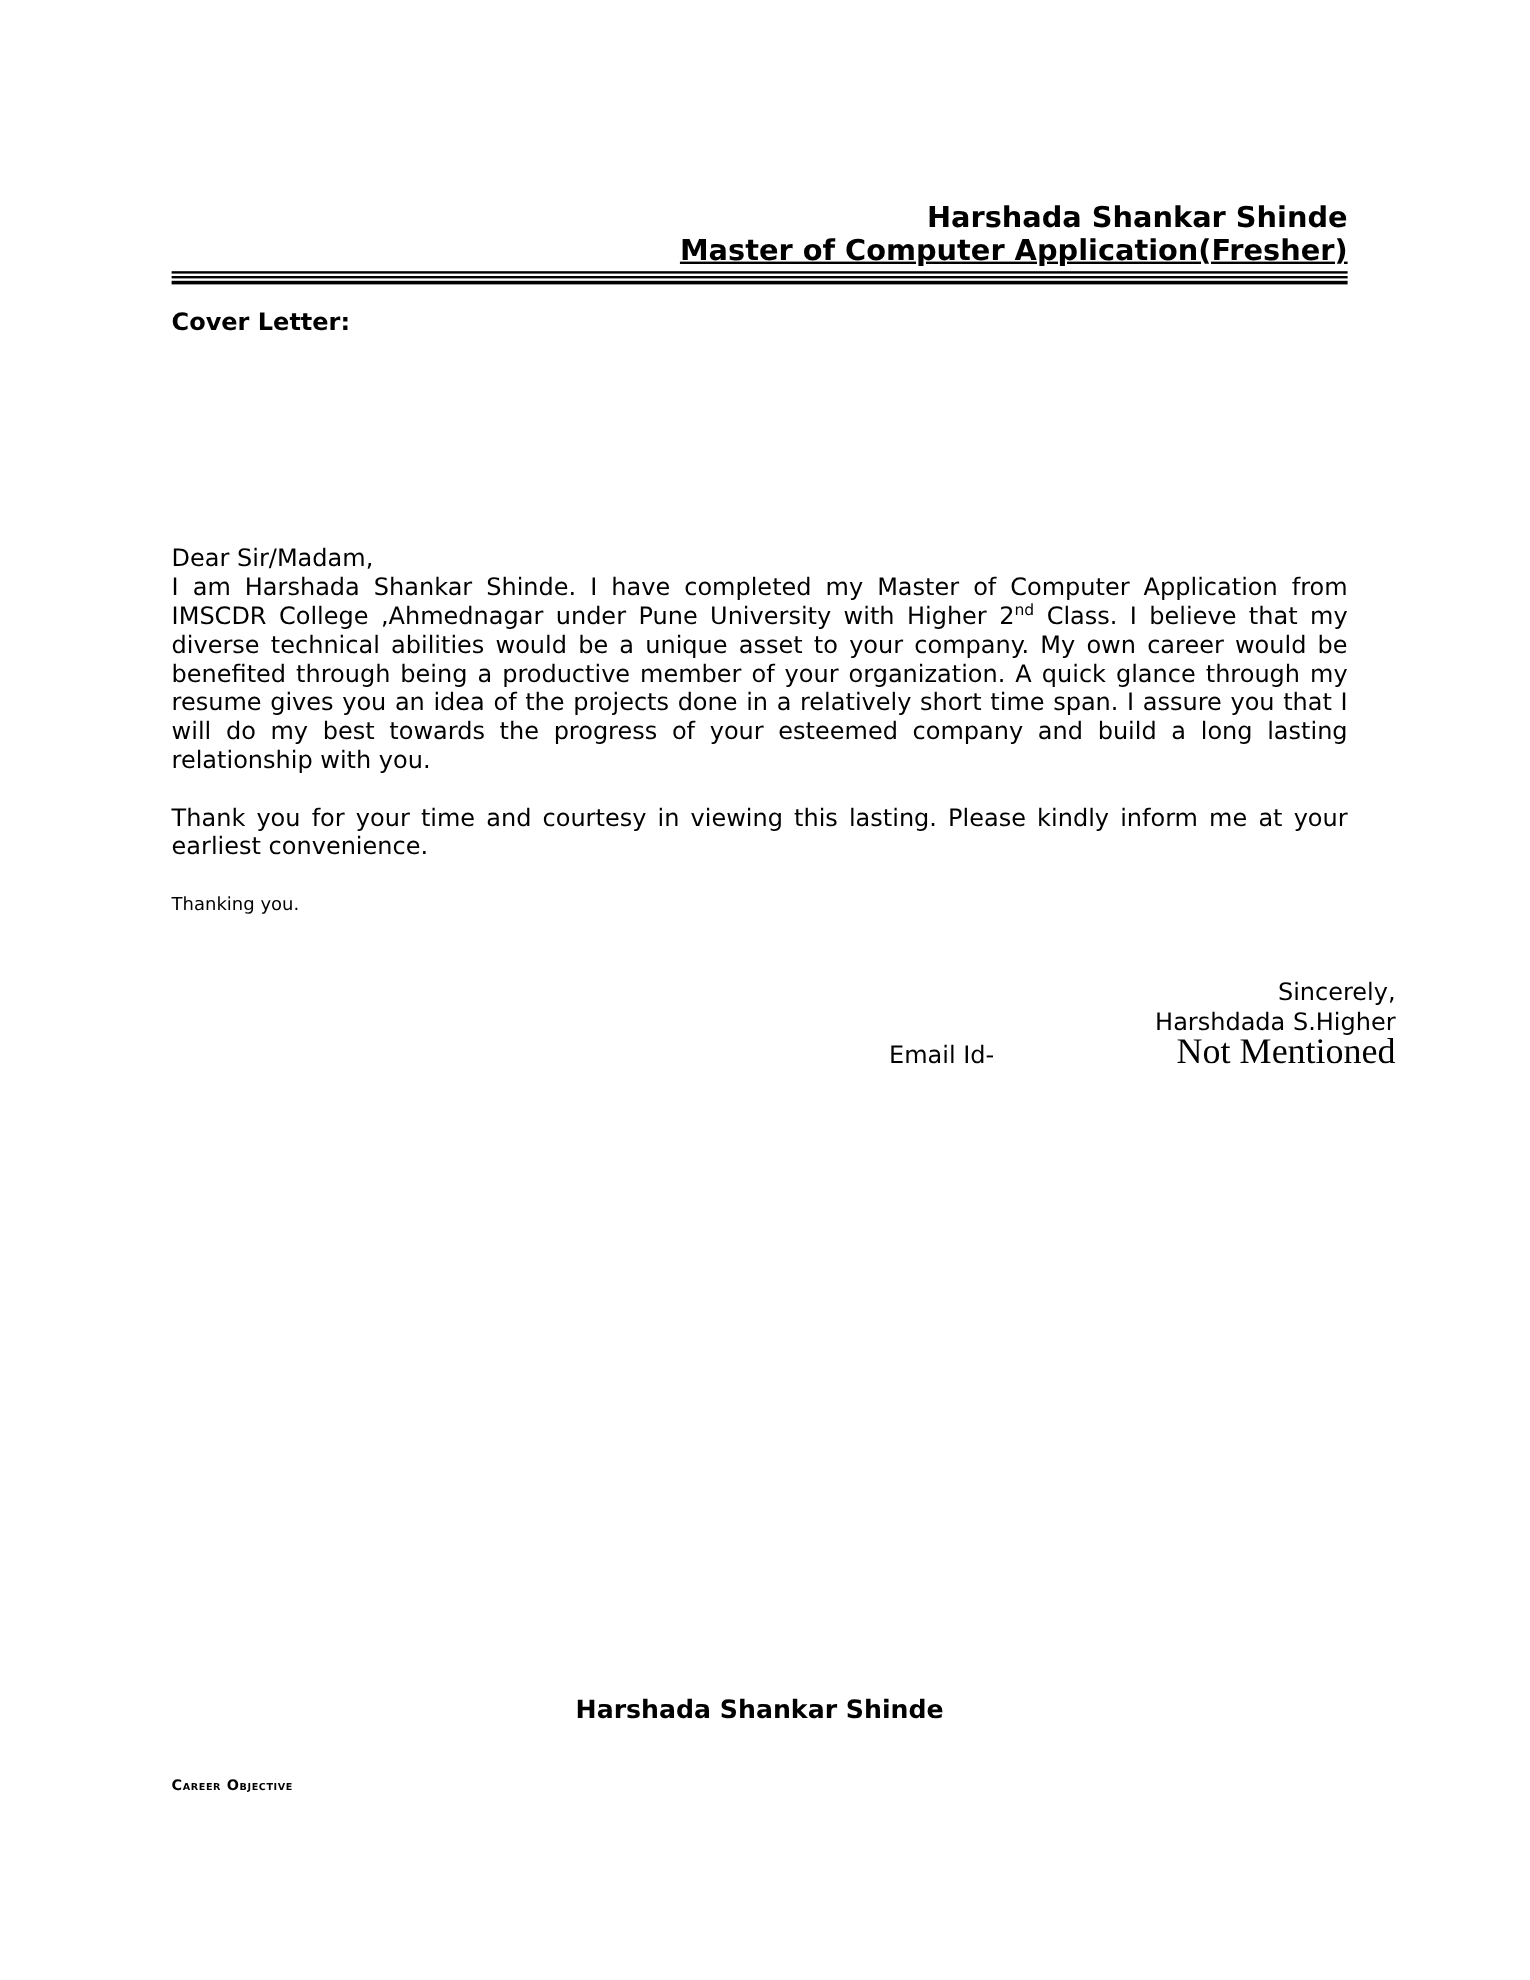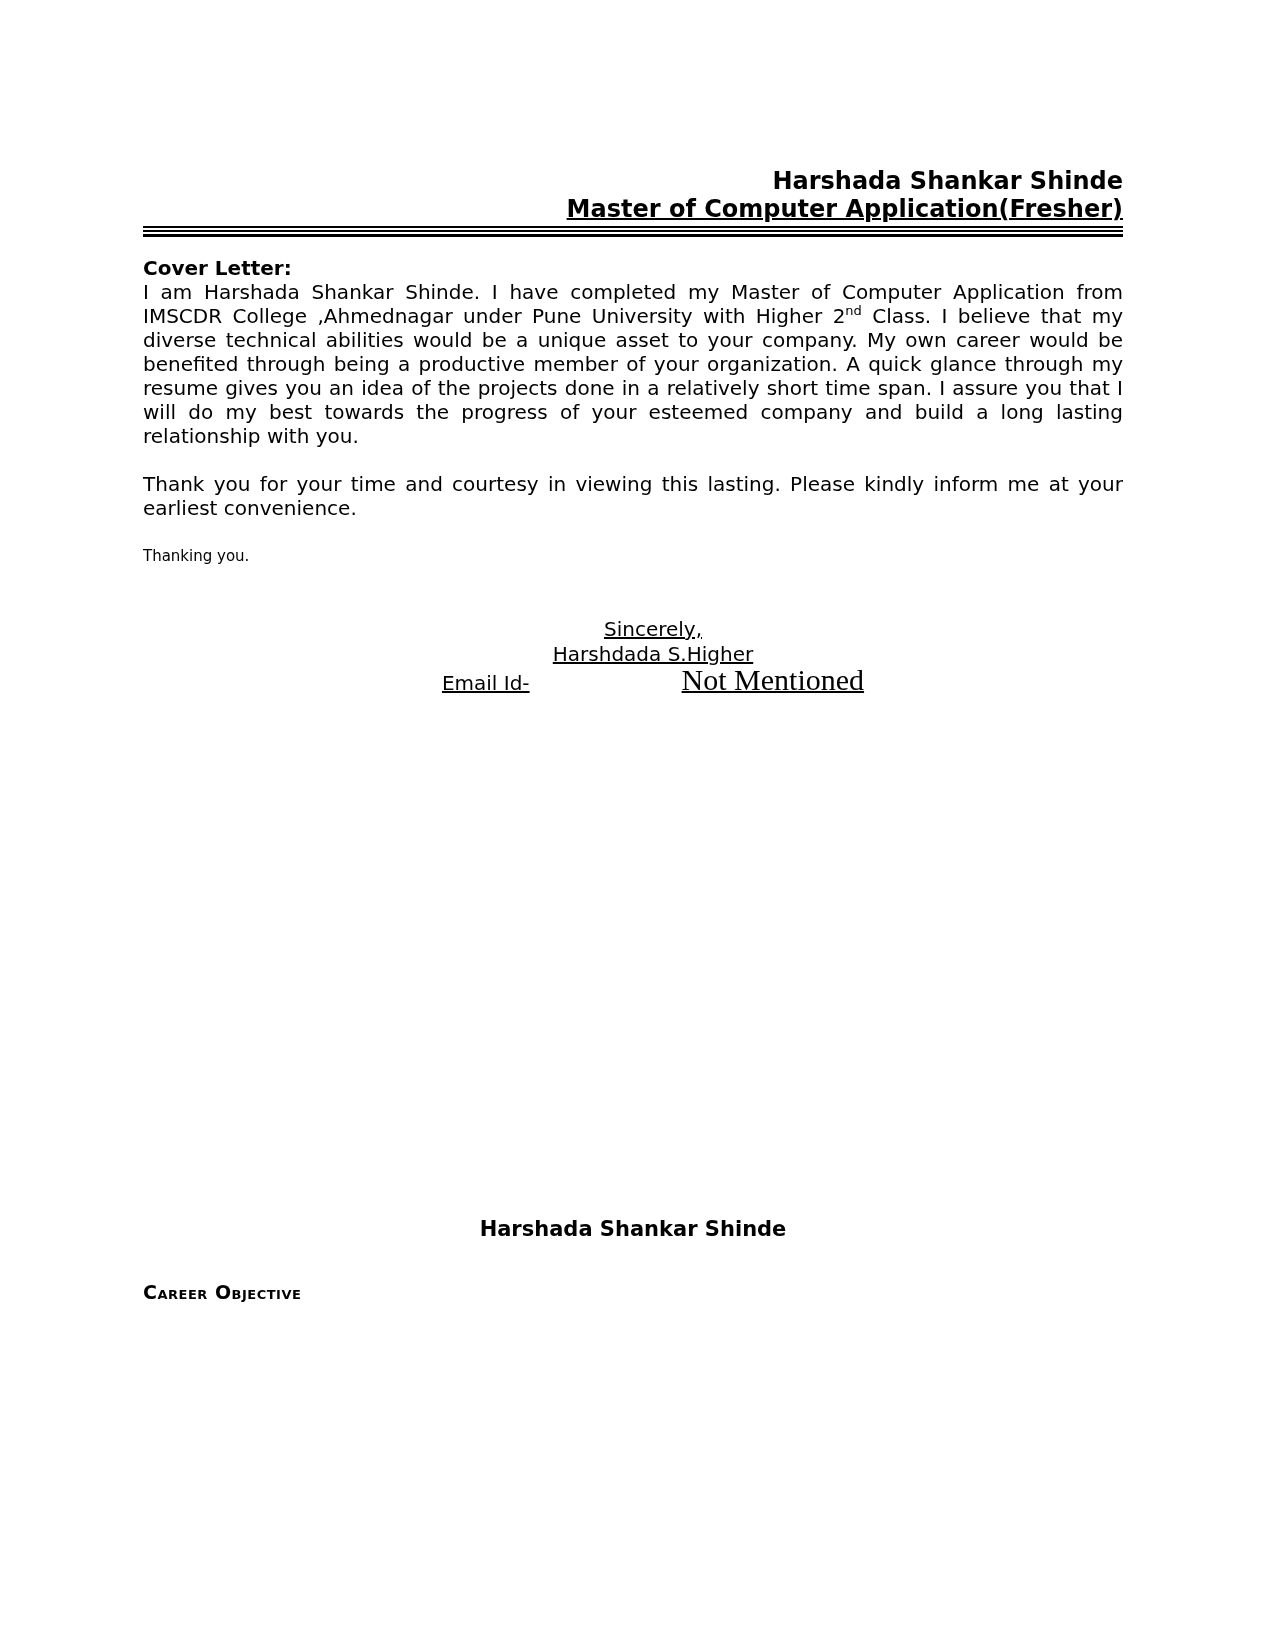--- a/index.html
+++ b/index.html
@@ -69,24 +69,23 @@
     line-height: 0;
   }
   .closing {
     margin: 24px 0 0 0;
     font-size: 15px;
     line-height: 24px;
   }
   .signature {
     margin-top: 49px;
     margin-right: -40px;
-    text-align: center;
+    text-align: right;
     font-size: 20px;
     line-height: 25px;
-    text-decoration: underline;
   }
   .email-line {
     white-space: nowrap;
   }
   .email-gap {
     display: inline-block;
     width: 152px;
   }
   .serif-value {
     font-family: "Liberation Serif", serif;
@@ -95,21 +94,21 @@
   .footer-name {
     margin-top: 520px;
     text-align: center;
     font-weight: bold;
     font-size: 21px;
     line-height: 26px;
   }
   .section-heading {
     margin-top: 38px;
     font-weight: bold;
-    font-size: 19px;
+    font-size: 12px;
     line-height: 24px;
     font-variant: small-caps;
     letter-spacing: 0.5px;
   }
 </style>
 </head>
 <body>
 
 <div class="page">
 
@@ -121,20 +120,21 @@
   </div>
 
   <div class="rule">
     <div class="rule-line"></div>
     <div class="rule-line"></div>
     <div class="rule-line thick"></div>
   </div>
 
   <div class="cover-heading">Cover Letter:</div>
 
+  <div class="salutation">Dear Sir/Madam,</div>
 
   <p class="body-par"><span>I am Harshada Shankar Shinde. I have completed my Master of Computer Application from IMSCDR College ,Ahmednagar under Pune University with Higher 2</span><sup class="ord">nd</sup><span> Class. I believe that my diverse technical abilities would be a unique asset to your company. My own career would be benefited through being a productive member of your organization. A quick glance through my resume gives you an idea of the projects done in a relatively short time span. I assure you that I will do my best towards the progress of your esteemed company and build a long lasting relationship with you.</span></p>
 
   <p class="body-par spaced">Thank you for your time and courtesy in viewing this lasting. Please kindly inform me at your earliest convenience.</p>
 
   <p class="closing">Thanking you.</p>
 
   <div class="signature">
     <div>Sincerely,</div>
     <div>Harshdada S.Higher</div>

